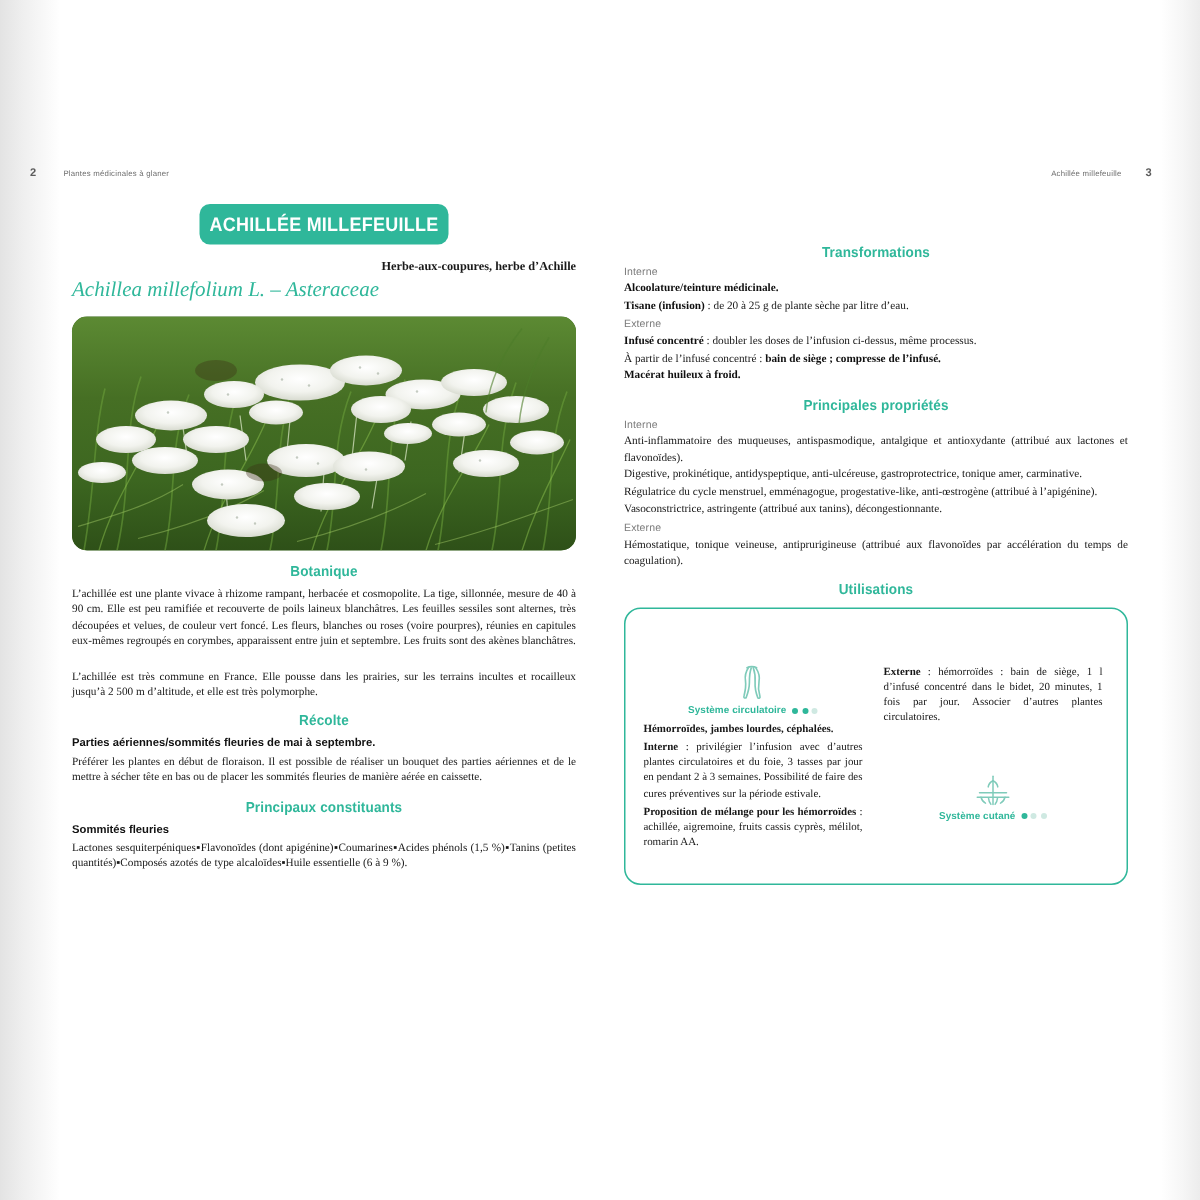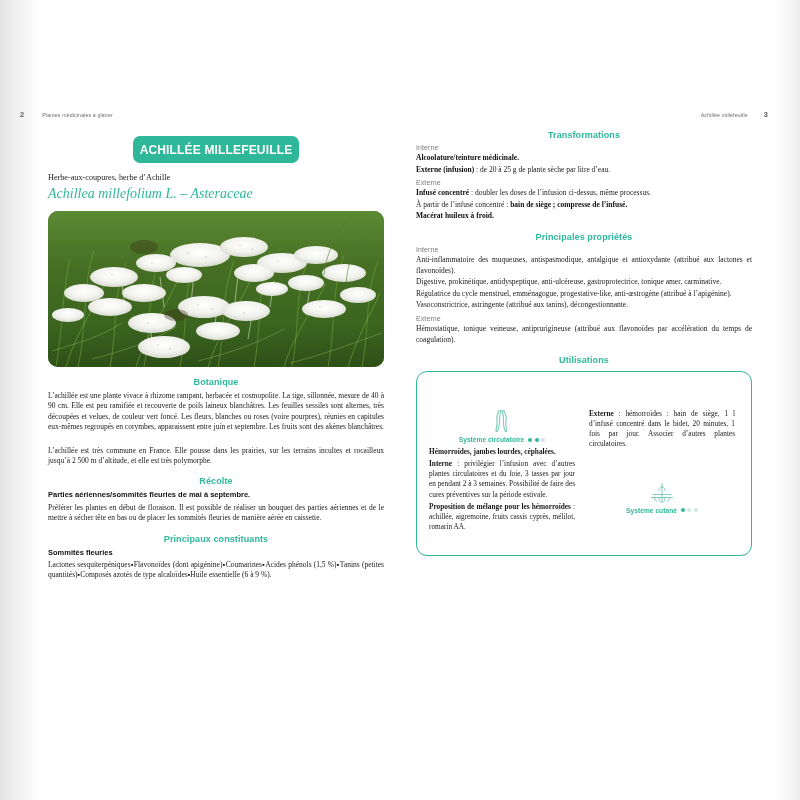--- a/index.html
+++ b/index.html
@@ -91,23 +91,23 @@
     color: #ffffff;
     font-family: "Liberation Sans Narrow", "Liberation Sans", sans-serif;
     font-weight: bold;
     font-size: 13px;
     letter-spacing: 0.2px;
     transform: scaleX(0.92);
     white-space: nowrap;
   }
 
   .common-names {
-    text-align: left;
+    text-align: right;
     font-family: "Liberation Serif", serif;
-    font-weight: normal;
+    font-weight: bold;
     font-size: 8.2px;
     color: #1a1a1a;
     margin-top: 10px;
   }
   .latin-name {
     text-align: left;
     font-family: "Liberation Serif", serif;
     font-style: italic;
     font-size: 14px;
     color: #2fb79a;
@@ -149,21 +149,21 @@
   p.lead {
     margin: 0 0 2px 0;
     font-family: Liberation Sans, sans-serif;
     font-weight: bold;
     font-size: 7.5px;
     line-height: 10.4px;
     color: #111111;
   }
 
   
-  .colR { position: absolute; left: 14px; top: 10px; width: 336px; }
+  .colR { position: absolute; left: 14px; top: 44px; width: 336px; }
 
   .subhead {
     font-family: "Liberation Sans Narrow", "Liberation Sans", sans-serif;
     font-size: 7px;
     color: #7b7b7b;
     margin: 4px 0 2px 0;
     letter-spacing: .1px;
   }
   .line {
     font-family: Liberation Serif, serif;
@@ -383,21 +383,21 @@
         <span class="runhead-title">Achillée millefeuille</span>
         <span class="folio">3</span>
       </div>
 
       <div class="colR">
 
         <div class="sect-head">Transformations</div>
 
         <div class="subhead">Interne</div>
         <p class="line"><b>Alcoolature/teinture médicinale.</b><span></span></p>
-        <p class="line"><b>Externe (infusion)</b><span> : de 20 à 25 g de plante sèche par litre d’eau.</span></p>
+        <p class="line"><b>Tisane (infusion)</b><span> : de 20 à 25 g de plante sèche par litre d’eau.</span></p>
 
         <div class="subhead">Externe</div>
         <p class="line"><b>Infusé concentré</b><span> : doubler les doses de l’infusion ci-dessus, même processus.</span></p>
         <p class="line"><span>À partir de l’infusé concentré : </span><b>bain de siège ; compresse de l’infusé.</b></p>
         <p class="line"><b>Macérat huileux à froid.</b></p>
 
         <div class="sect-head">Principales propriétés</div>
 
         <div class="subhead">Interne</div>
         <p class="line">Anti-inflammatoire des muqueuses, antispasmodique, antalgique et antioxydante (attribué aux lactones et flavonoïdes).</p>

